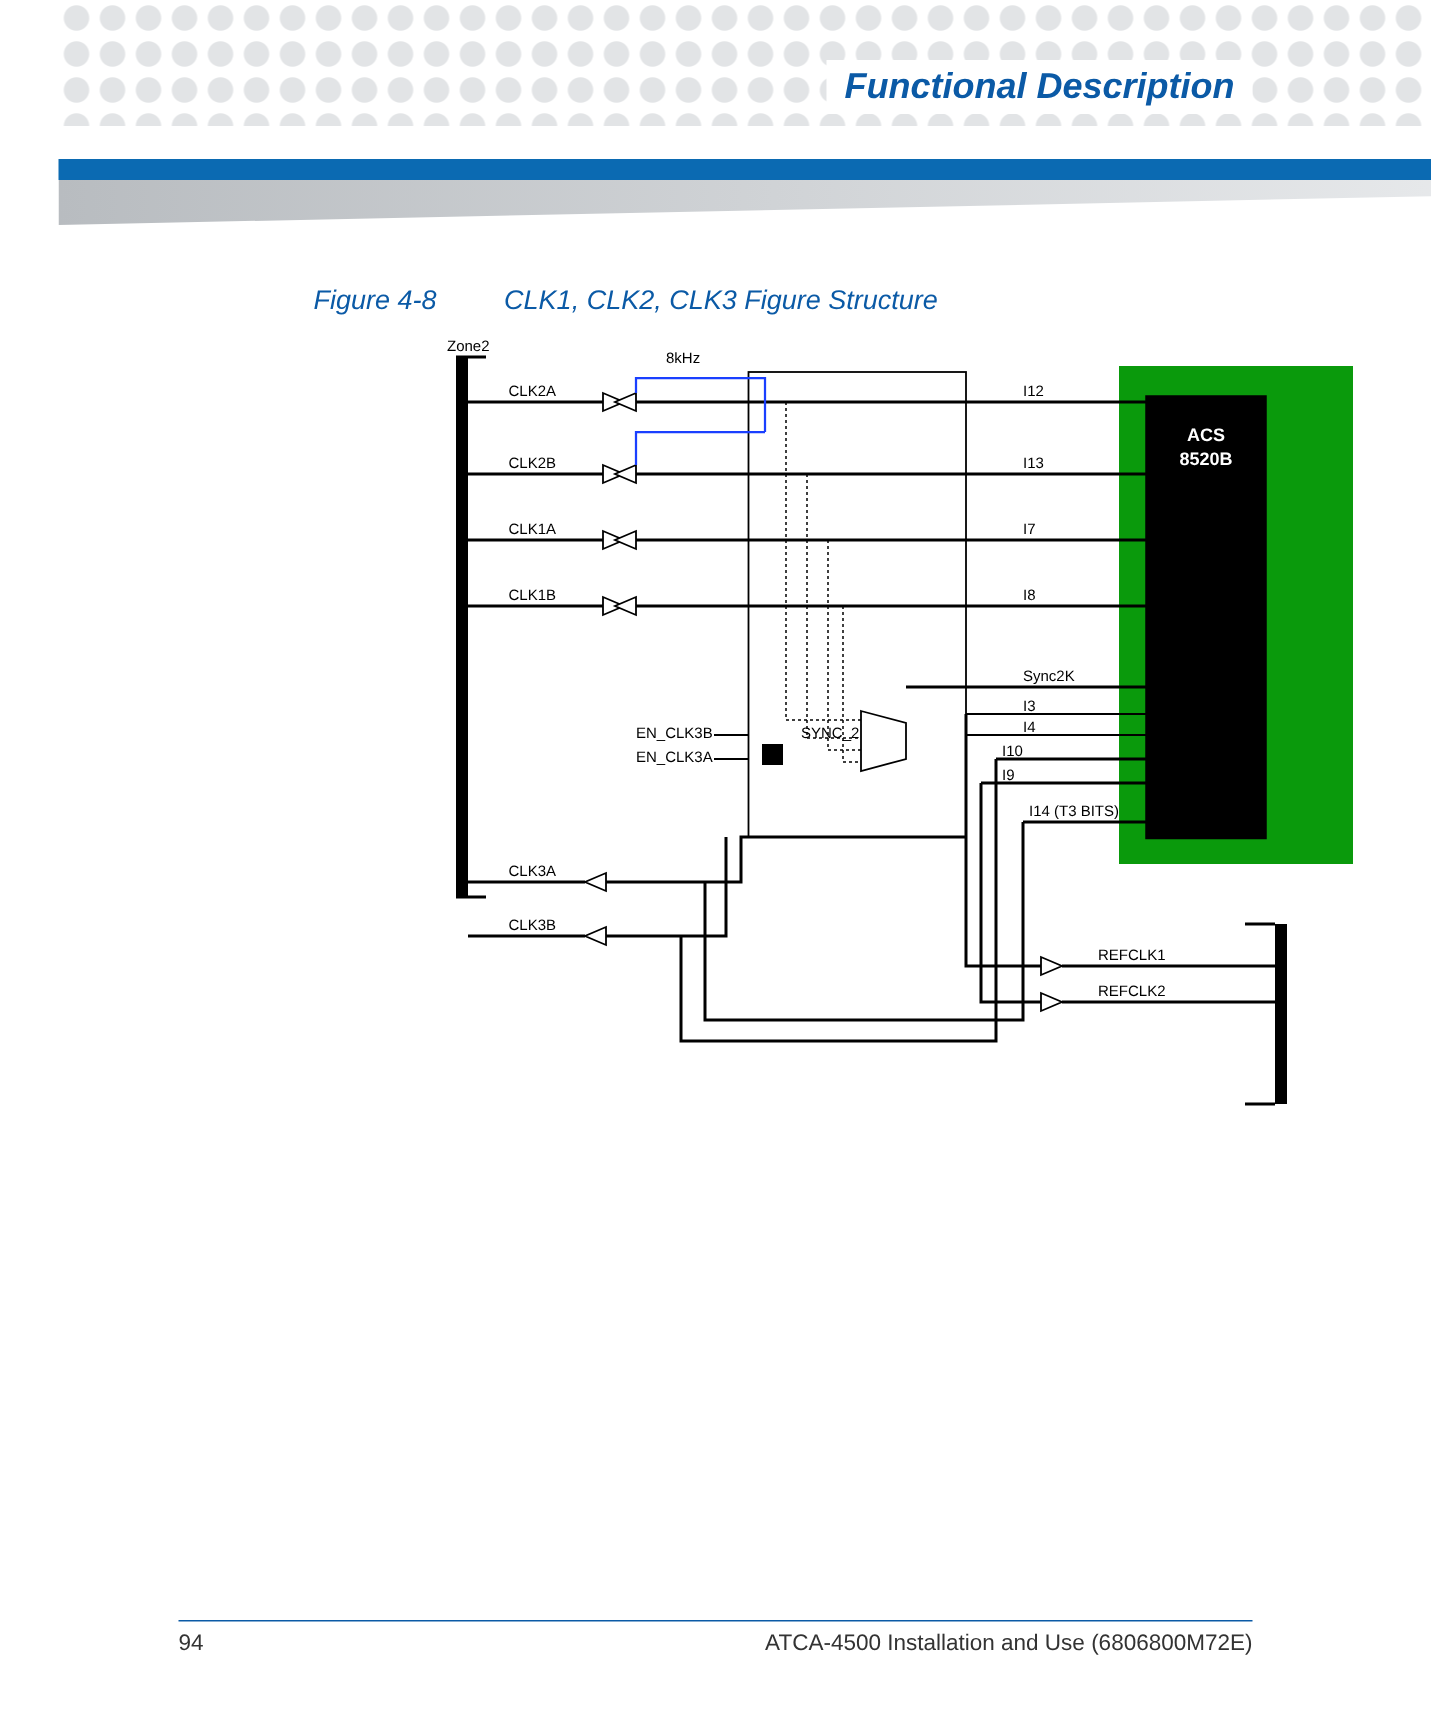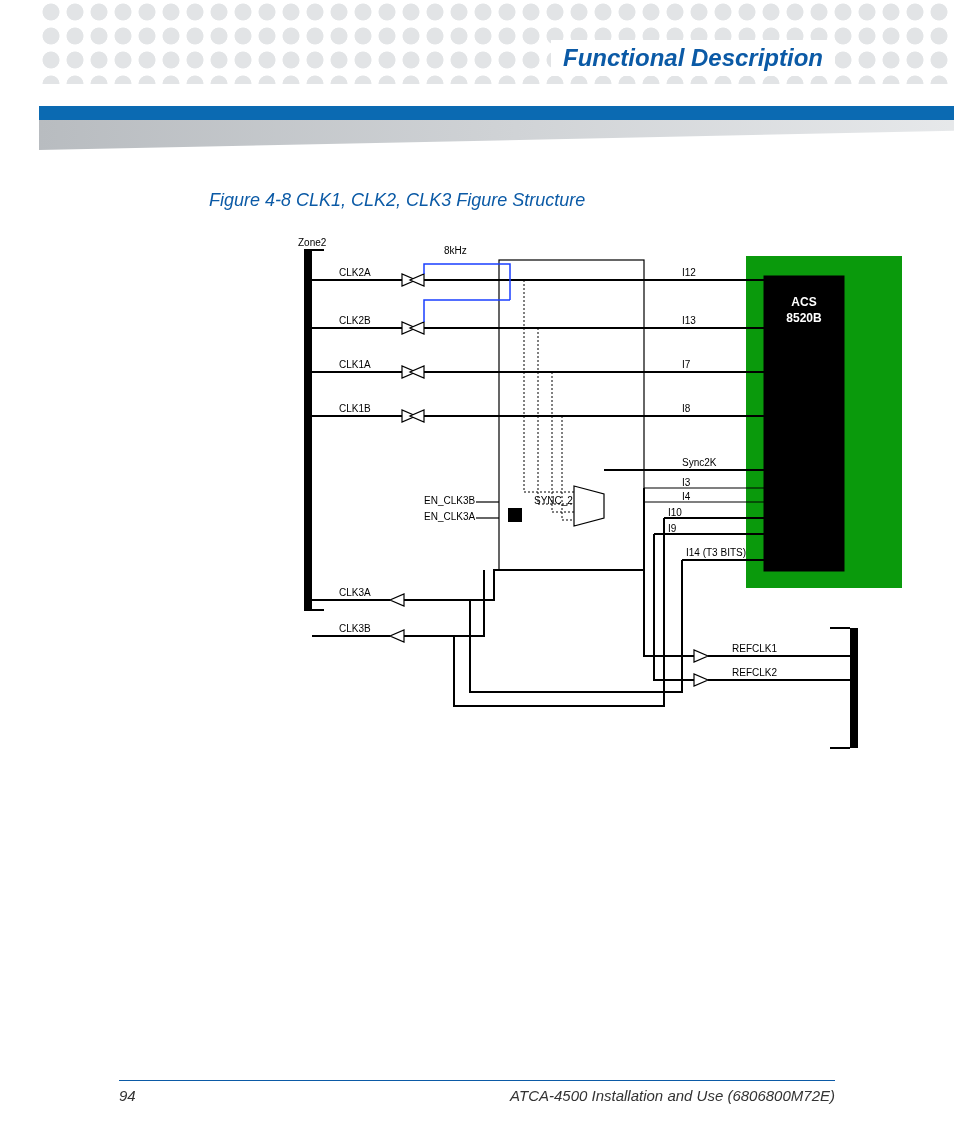--- a/index.html
+++ b/index.html
@@ -8,35 +8,35 @@
   .dotgrid{position:absolute;left:0;top:0;width:954px;height:84px;
     background-image:radial-gradient(#e2e4e6 48%,transparent 52%);
     background-size:24px 24px;background-position:0 0}
   .header-title{position:absolute;right:80px;top:40px;background:#fff;padding:4px 12px;
     font-weight:700;font-style:italic;color:#0b5aa6;font-size:24px}
   .blue-bar{position:absolute;left:0;top:106px;width:954px;height:14px;background:#0b6ab2}
   .grey-wedge{position:absolute;left:0;top:120px;width:954px;height:30px;overflow:hidden}
   .grey-wedge::before{content:"";position:absolute;left:0;top:0;width:100%;height:100%;
     background:linear-gradient(to right,#b8bcc0,#e8eaec);transform:skewY(-1.2deg);transform-origin:0 0}
   .caption{position:absolute;left:170px;top:190px;color:#0b5aa6;font-style:italic;font-size:18px}
-  .caption .fignum{}
+  .caption .fignum{margin-right:40px}
   
-  .diagram{position:absolute;left:255px;top:236px;width:610px;height:540px}
+  .diagram{position:absolute;left:255px;top:224px;width:610px;height:540px}
   .diagram svg{width:100%;height:100%}
   .lbl{font-family:Arial,sans-serif;font-size:10px}
   .acs-box{fill:#000;stroke:#000;stroke-width:1}
   .acs-green{fill:#0a9a0c}
   .acs-txt{fill:#fff;font-weight:700;font-family:Arial,sans-serif;font-size:12px;text-anchor:middle}
   .blk{fill:none;stroke:#000;stroke-width:2}
   .thin{fill:none;stroke:#000;stroke-width:1.2}
   .blue{fill:none;stroke:#1a3fff;stroke-width:1.5}
   .dot{fill:none;stroke:#000;stroke-width:1;stroke-dasharray:2 2}
   .tri{fill:#fff;stroke:#000;stroke-width:1.2}
   .footer{position:absolute;left:80px;right:80px;top:1080px;border-top:1px solid #0b5aa6;
-    padding-top:6px;font-size:15px;display:flex;justify-content:space-between;color:#333;font-style:italic}
+    padding-top:6px;font-size:15px;display:flex;justify-content:space-between;color:#333;}
 </style>
 </head>
 <body>
 
 <div class="page">
   <div class="dotgrid"></div>
   <div class="header-title">Functional Description</div>
   <div class="blue-bar"></div>
   <div class="grey-wedge"></div>
 

